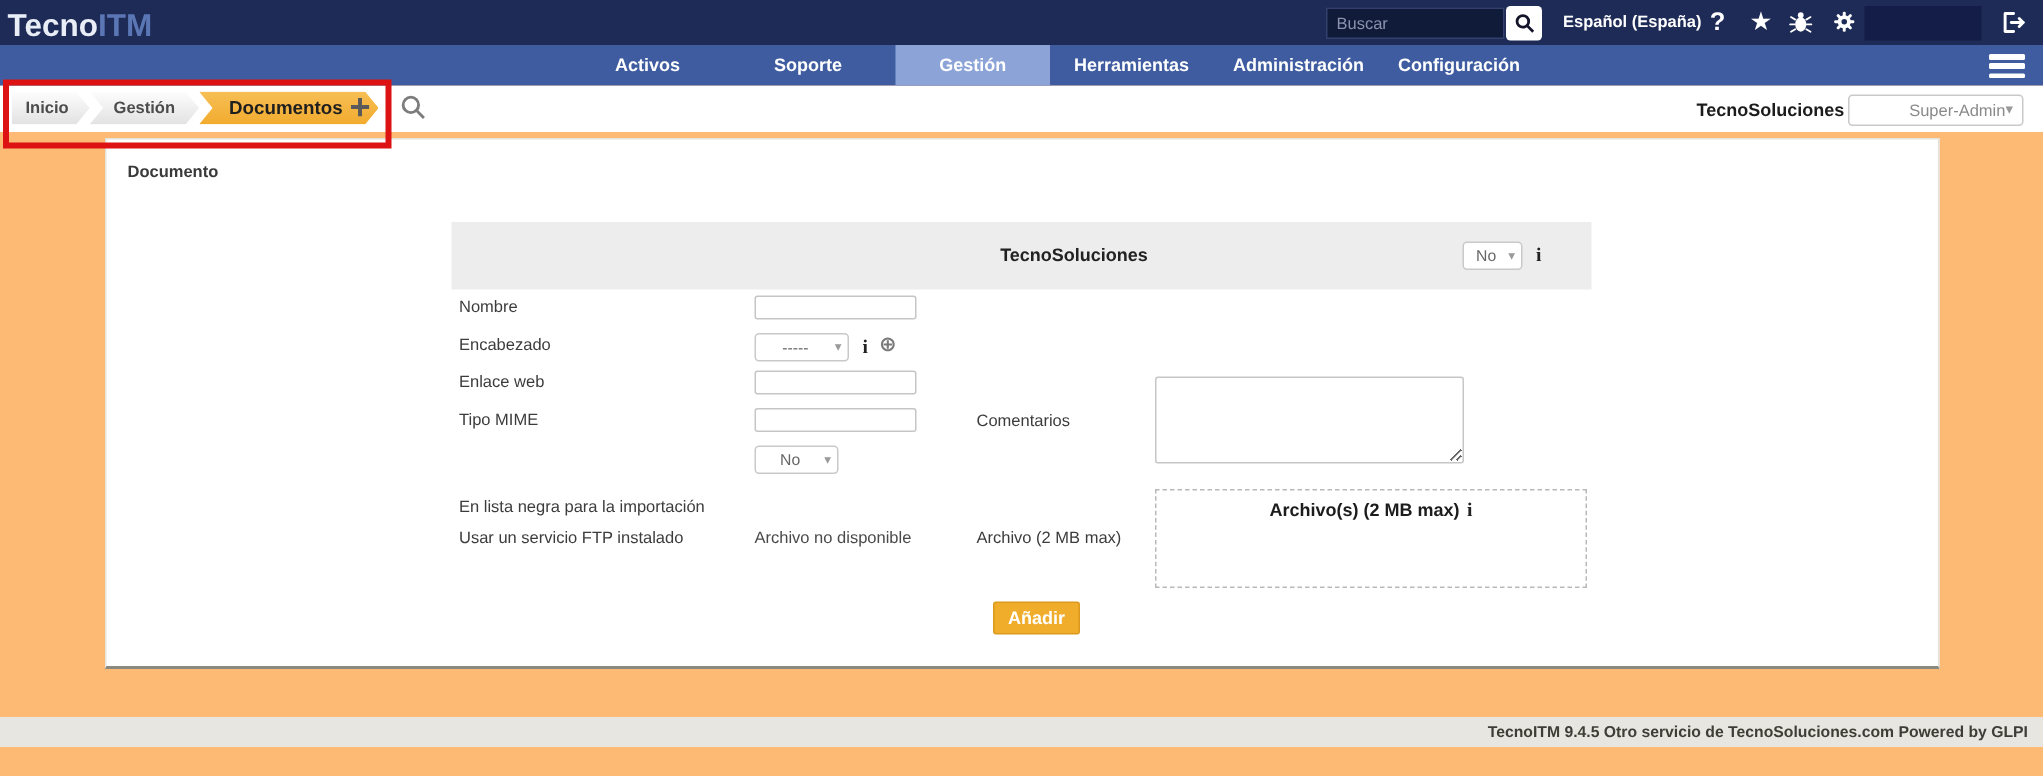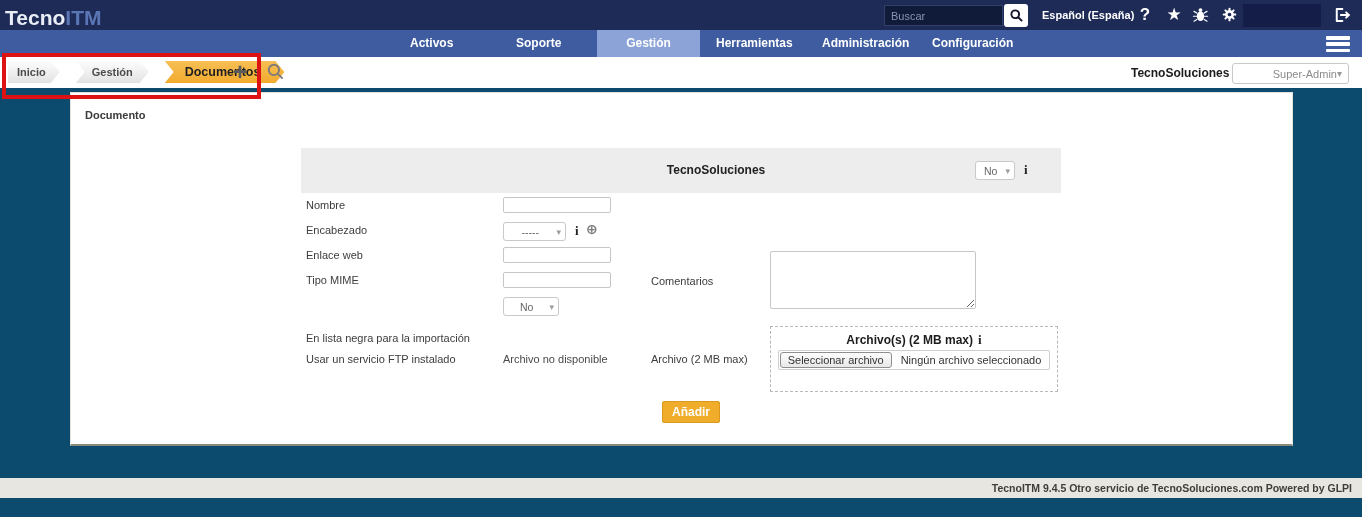--- a/index.html
+++ b/index.html
@@ -1,17 +1,17 @@
 <!DOCTYPE html>
 <html><head>
 <meta charset="utf-8">
 <style>
   * { margin:0; padding:0; box-sizing:border-box; }
   body { font-family:"Liberation Sans","DejaVu Sans",sans-serif; background:#fff; }
-  .screen { position:relative; width:1362px; height:517px; background:#0c4a6e; overflow:hidden; }
+  .screen { position:relative; width:1362px; height:517px; background:#fdba74; overflow:hidden; }
 
   
   .topbar { position:absolute; left:0; top:0; width:100%; height:30px; background:#1e2b57; z-index:5; }
   .logo { position:absolute; left:5px; top:6px; font-size:21px; font-weight:bold; letter-spacing:0; cursor:pointer; }
   .logo .p1 { color:#e9edf6; }
   .logo .p2 { color:#5a76b4; }
   .search-input { position:absolute; left:884px; top:5px; width:119px; height:21px; background:#101b3a;
     border:1px solid #33406c; color:#cfd6e6; font-size:11px; padding:0 6px; outline:none; }
   .search-input::placeholder { color:#8a93ad; }
   .search-btn { position:absolute; left:1004px; top:4px; width:24px; height:23px; background:#fff; border:none;
@@ -28,21 +28,21 @@
   
   .navbar { position:absolute; left:0; top:30px; width:100%; height:27px; background:#3e5c9f; z-index:4; }
   .nav-item { position:absolute; top:0; height:27px; line-height:27px; color:#fff; font-size:12px; font-weight:bold; cursor:pointer; }
   .nav-item.active { background:#8ba3d6; text-align:center; }
   .hamburger { position:absolute; left:1326px; top:6px; width:24px; height:16px; display:flex; flex-direction:column;
     justify-content:space-between; cursor:pointer; }
   .hamburger i { display:block; height:3.5px; background:#fff; border-radius:1px; }
 
   
   .breadcrumb-bar { position:absolute; left:0; top:57px; width:100%; height:31px; background:#fff; z-index:3; }
-  .crumbs { position:absolute; left:8px; top:4px; display:flex; gap:16px; align-items:flex-start; }
+  .crumbs { position:absolute; left:8px; top:4px; display:flex; gap:0; align-items:flex-start; }
   .crumb { height:22px; line-height:22px; font-size:11px; font-weight:bold; color:#4c4c4c; cursor:pointer;
     background:linear-gradient(#fdfdfd,#e2e2e2); padding:0 16px;
     clip-path:polygon(0 0, calc(100% - 9px) 0, 100% 50%, calc(100% - 9px) 100%, 0 100%, 9px 50%); }
   .crumb.first { padding:0 14px 0 9px;
     clip-path:polygon(0 0, calc(100% - 9px) 0, 100% 50%, calc(100% - 9px) 100%, 0 100%); }
   .crumb.active { background:linear-gradient(#f7bf55,#f2ab2e); color:#1f1f1f; font-size:12.5px; padding:0 24px 0 20px; }
   .crumb-add { position:absolute; left:233px; top:1px; font-size:24px; font-weight:bold; color:#5a5a5a; cursor:pointer; }
   .crumb-search { position:absolute; left:266px; top:5px; color:#7c7c7c; cursor:pointer; }
   .entity-name { position:absolute; left:1131px; top:9px; font-size:12px; font-weight:bold; color:#1c1c1c; cursor:pointer; }
   .profile-select { position:absolute; left:1232px; top:6px; width:117px; height:21px; border:1px solid #c9c9c9;
@@ -223,24 +223,20 @@
       <span class="val">No</span>
       <span class="caret">▾</span>
     </div>
 
     <span class="flabel" style="left:235px; top:260px;">Usar un servicio FTP instalado</span>
     <span class="fvalue" style="left:432px; top:260px;">Archivo no disponible</span>
     <span class="flabel" style="left:580px; top:260px;">Archivo (2 MB max)</span>
 
     <div class="dropzone">
       <div class="dz-title"><span>Archivo(s) (2 MB max)</span><span class="info-i">i</span></div>
-      <div class="dz-file">
-        <span class="dz-btn">Seleccionar archivo</span>
-        <span class="dz-noname">Ningún archivo seleccionado</span>
-      </div>
     </div>
 
     <button class="submit-btn">Añadir</button>
   </main>
 
   <footer class="footer-bar">
     <span>TecnoITM 9.4.5 Otro servicio de TecnoSoluciones.com Powered by GLPI</span>
   </footer>
 
 </div>

